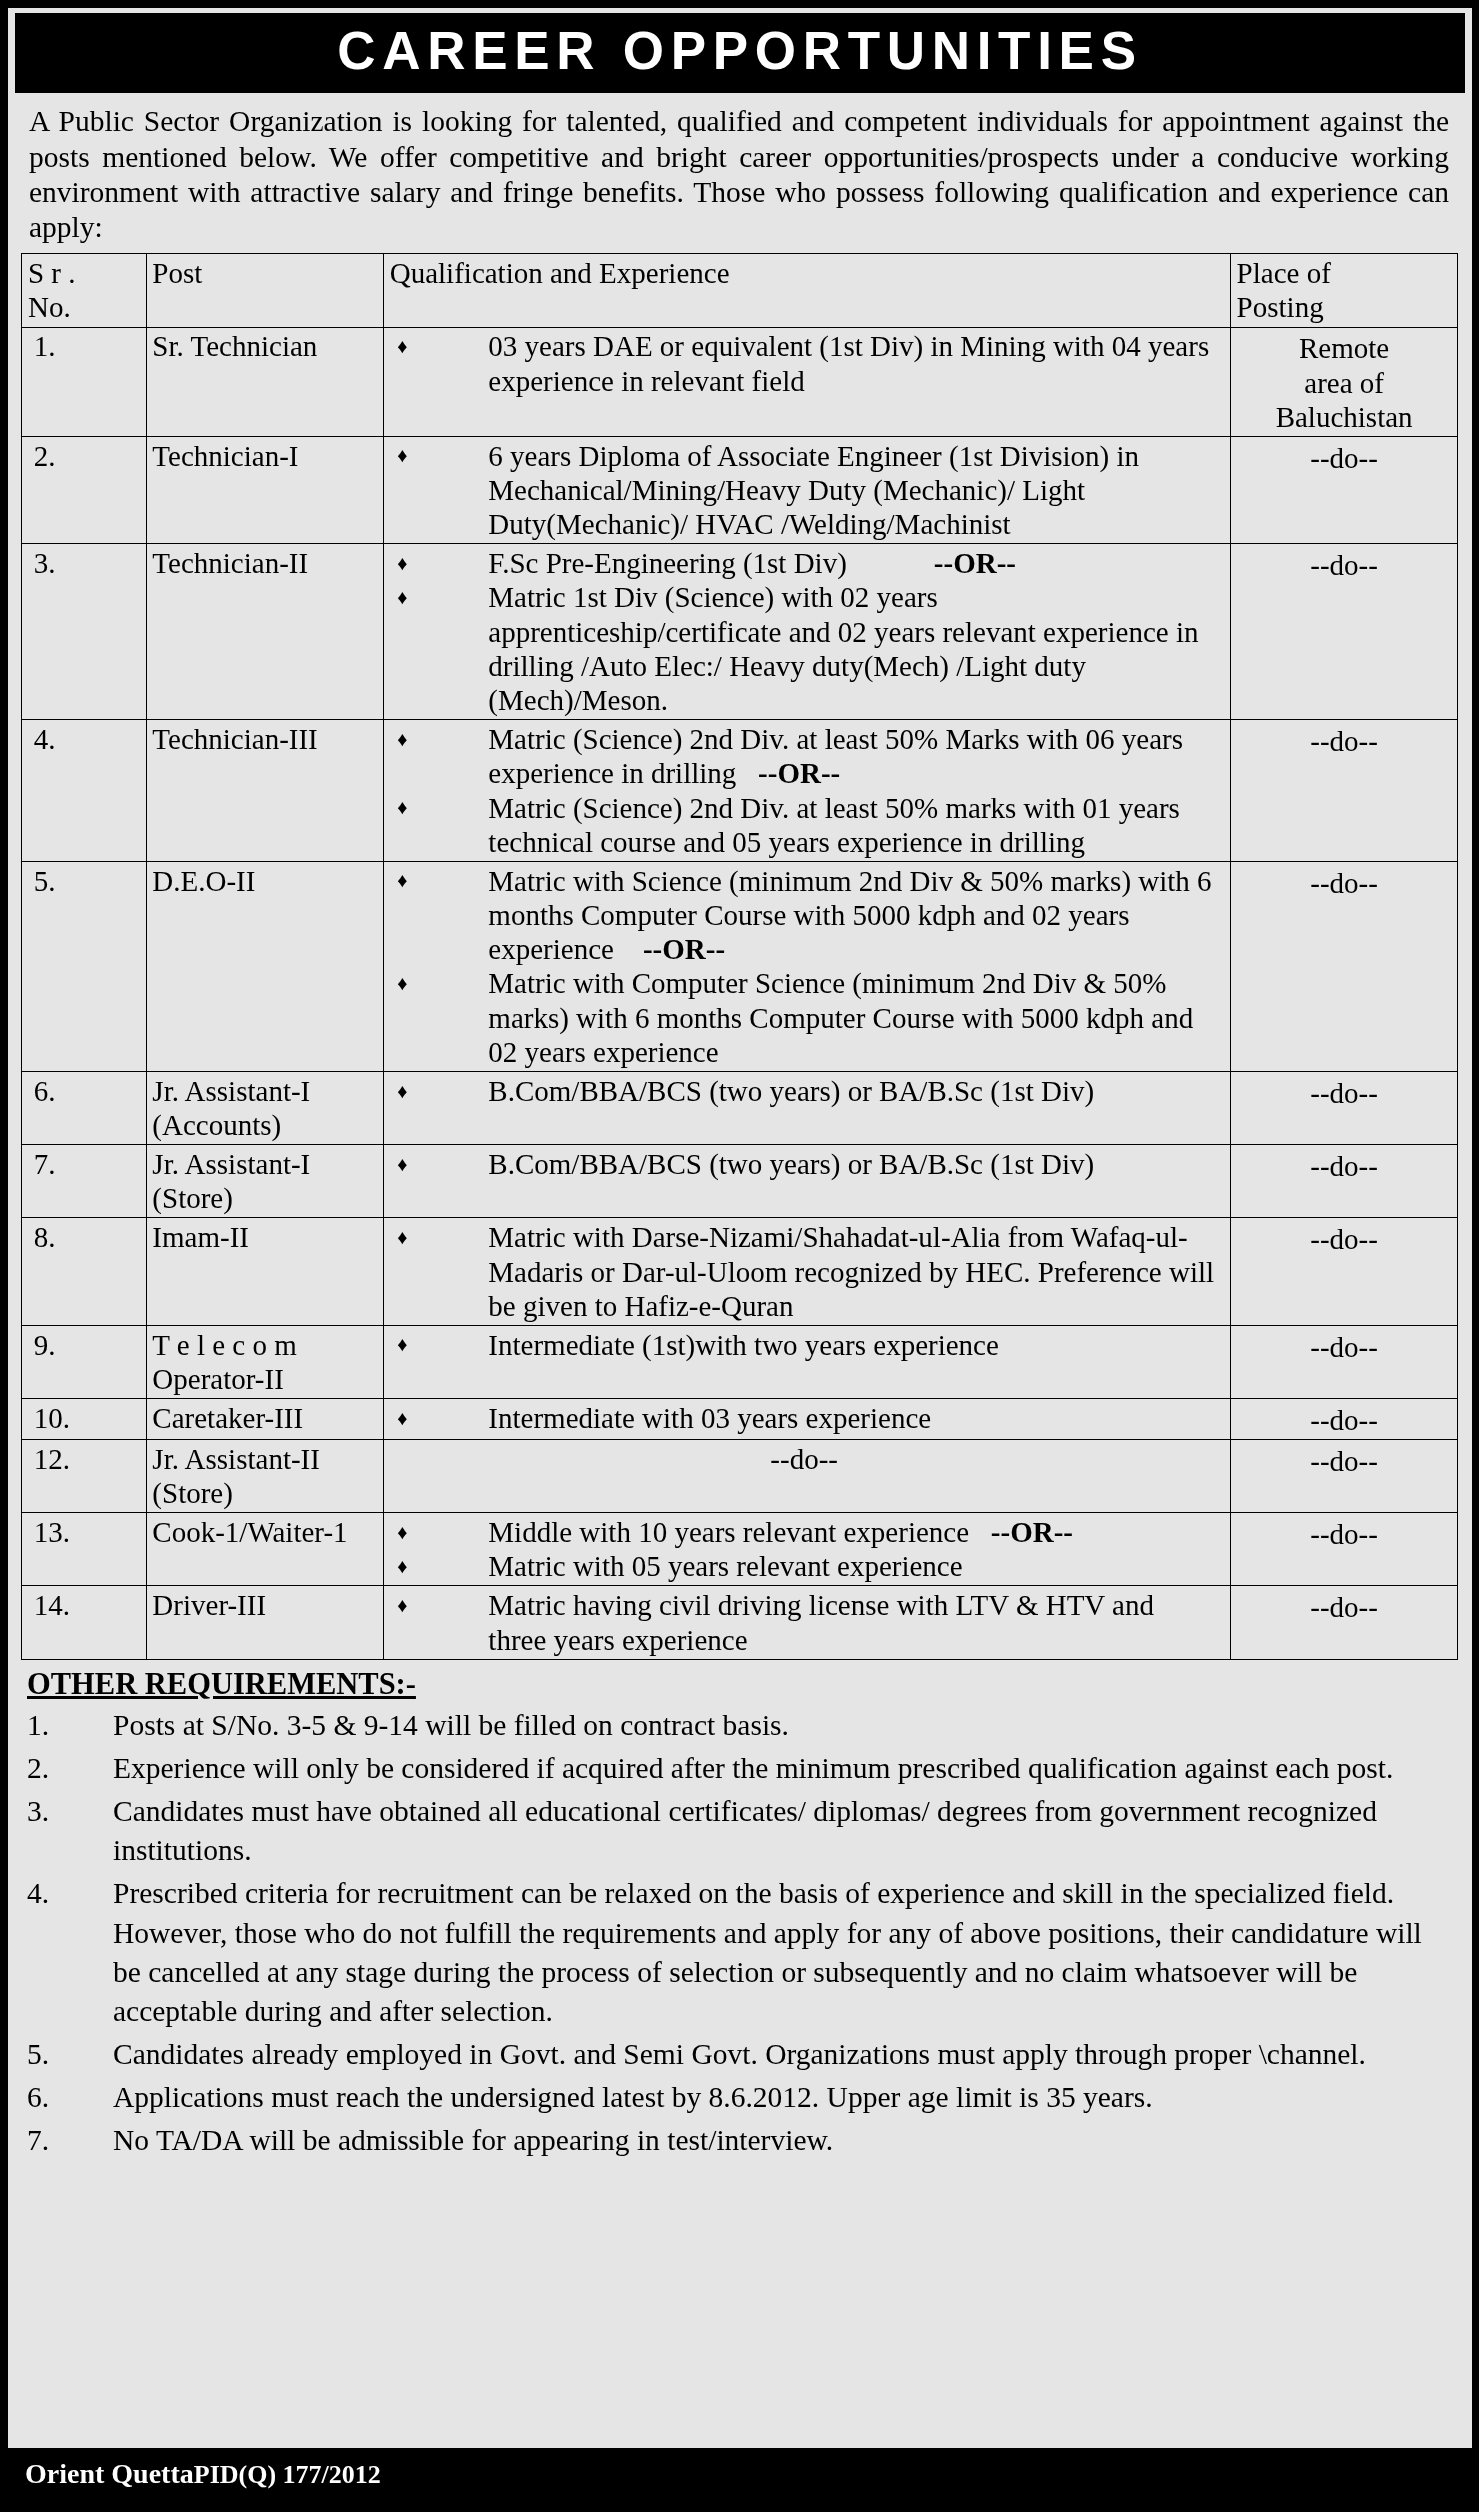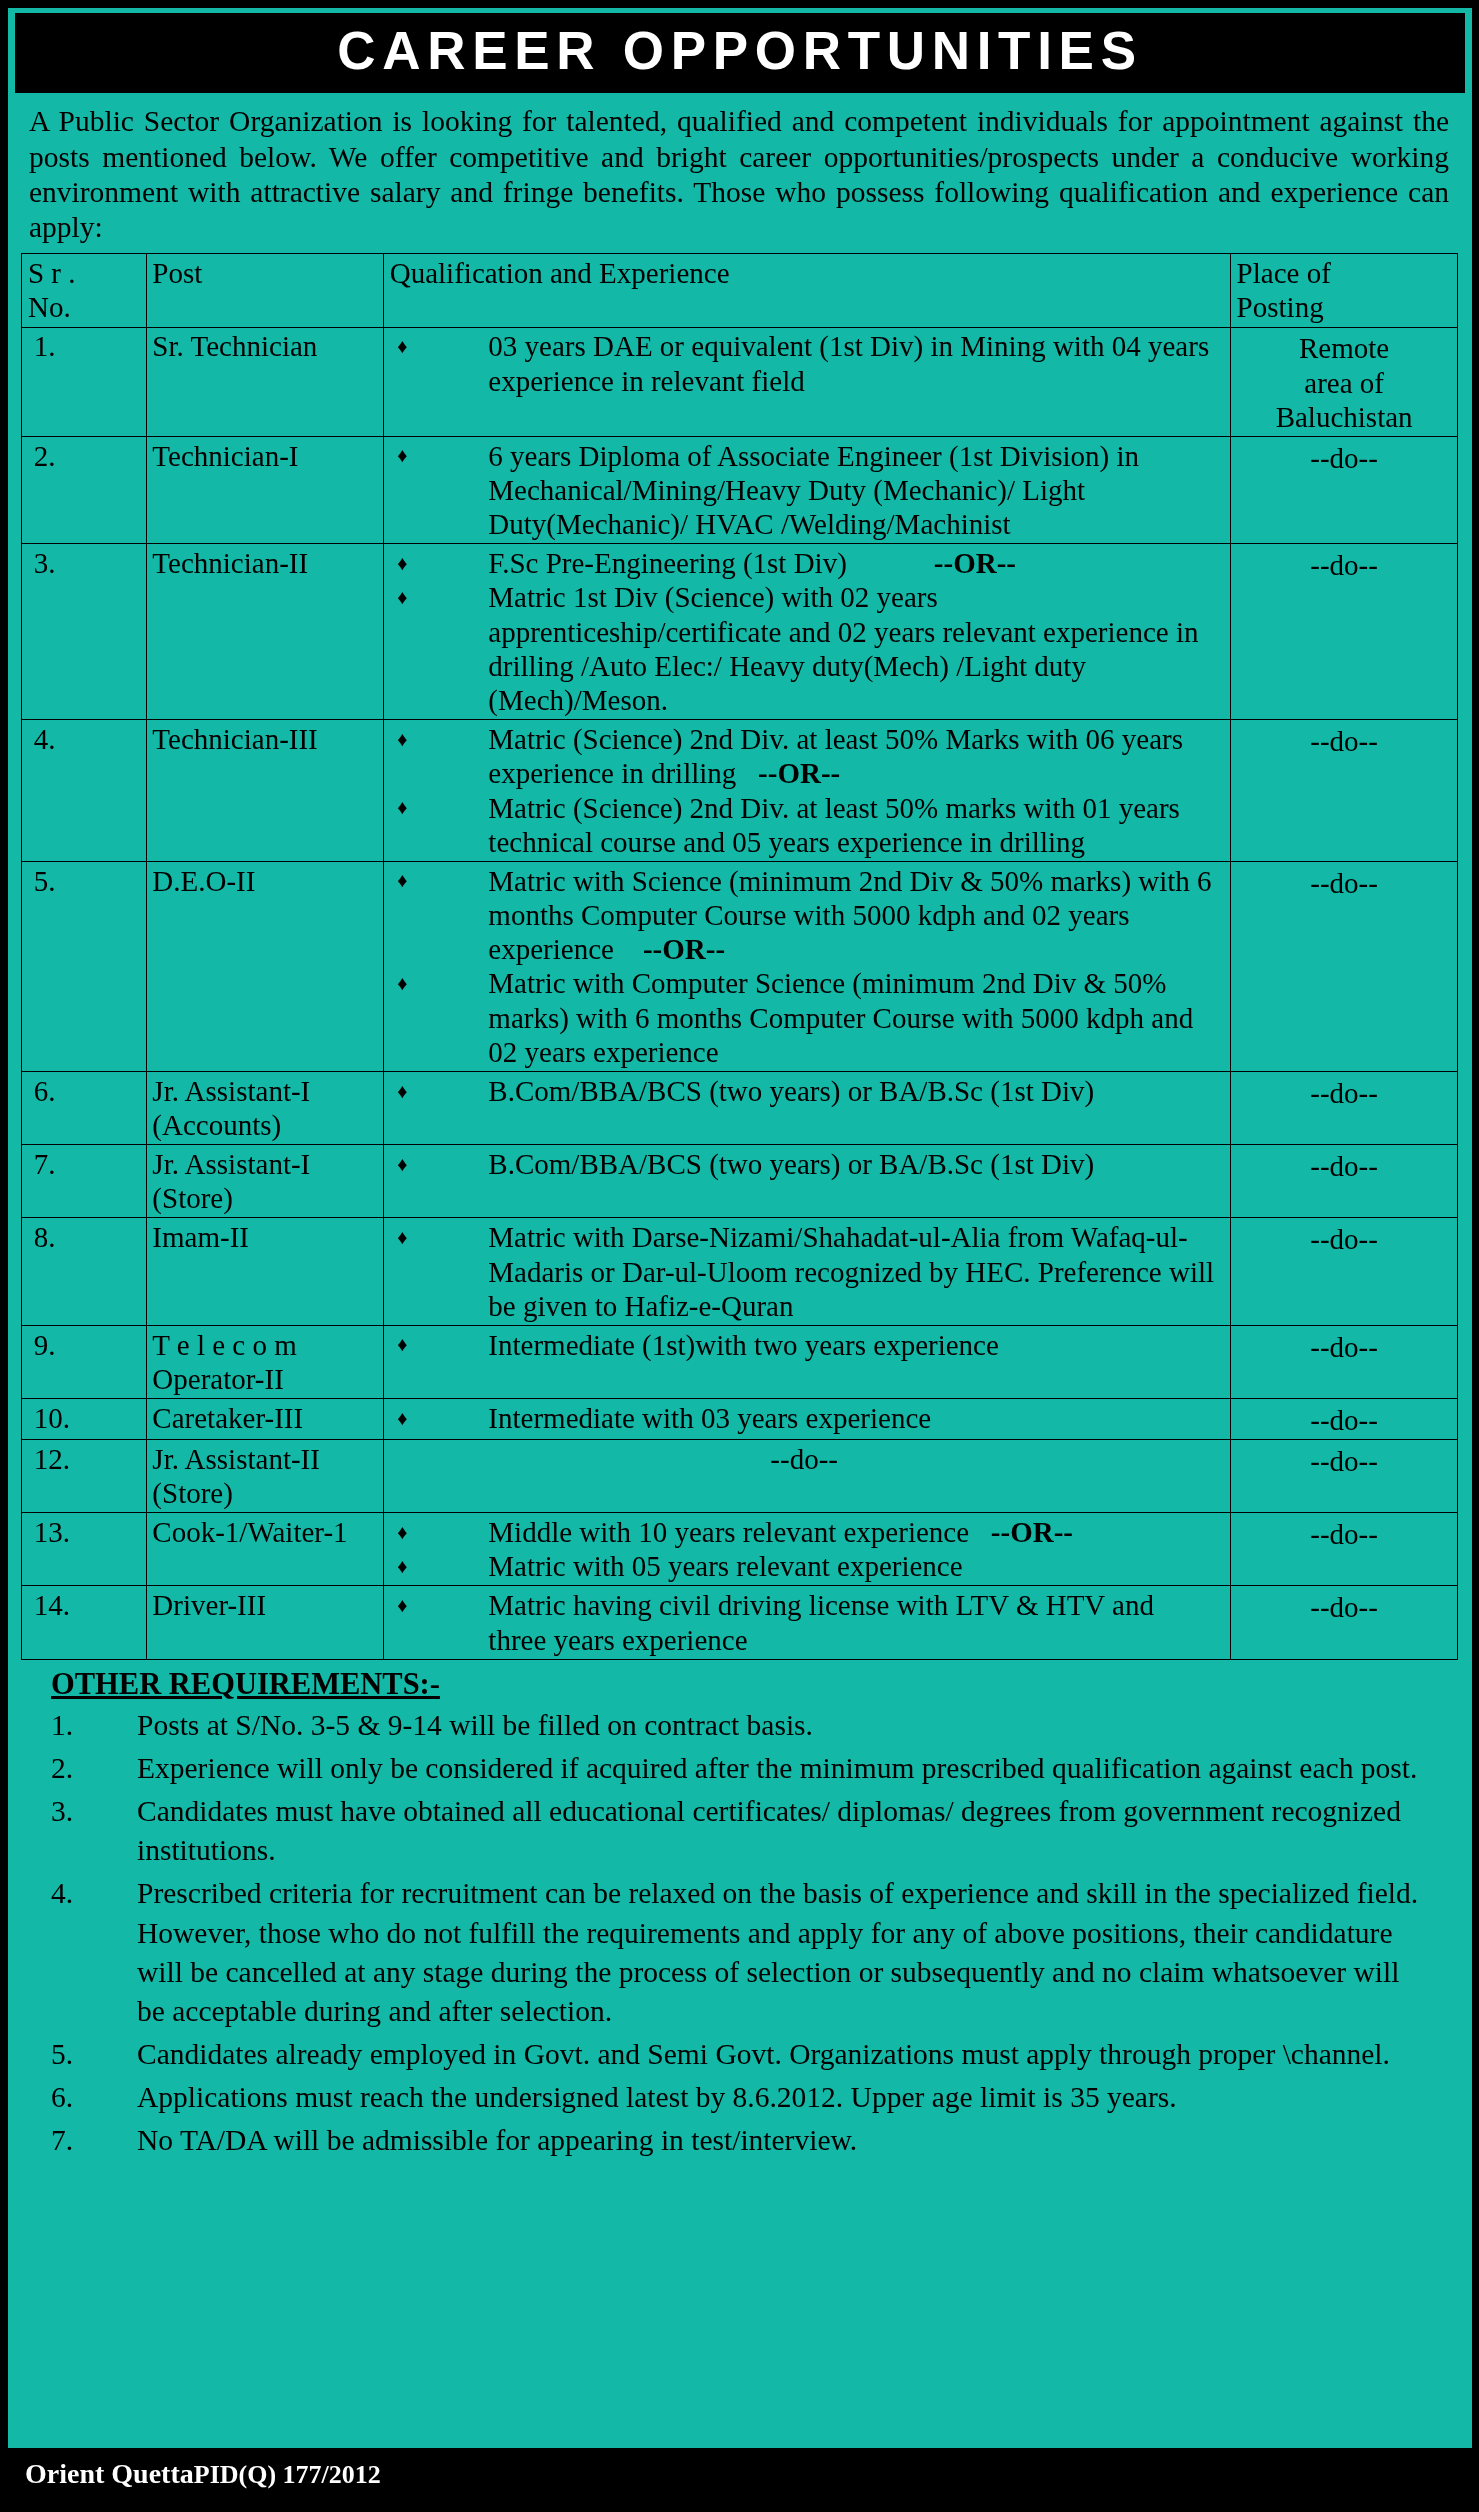--- a/index.html
+++ b/index.html
@@ -1,18 +1,18 @@
 <!DOCTYPE html>
 <html><head>
 <meta charset="utf-8">
 <style>
   html, body { margin:0; padding:0; background:#ffffff; }
   .page {
     width:1480px; height:2512px; box-sizing:border-box;
-    border:8.6px solid #000; background:#14b8a6; overflow:hidden;
+    border:8.6px solid #000; background:#e5e5e5; overflow:hidden;
     display:flex; flex-direction:column;
     font-family:"Liberation Serif", serif; color:#000;
   }
   .banner {
     margin:4.8px 6.7px 1.9px; background:#000; color:#fff; text-align:center;
     font-family:"Liberation Sans", sans-serif; font-weight:bold;
     font-size:53px; letter-spacing:6.7px; padding:7.6px 0 11.4px;
   }
   .intro {
     padding:9.5px 23px 7.6px 21px; font-size:29.5px; line-height:1.2; text-align:justify;
@@ -29,21 +29,21 @@
   th.h-post { width:225px; }
   th.h-place{ width:215px;margin-top:44px; }
   .pre { white-space:pre-line; }
   td.c-no { padding-left:11.4px; }
   td.c-place { text-align:center; padding-top:3.8px; }
   .qitem { display:flex; }
   .qitem.center { display:block; text-align:center; }
   .qbullet { flex:0 0 91px; padding-left:7.6px; padding-top:5.7px; font-size:20px; }
   .qtext { flex:1; padding-right:5.7px; }
   .qtext b { font-weight:bold; }
-  .reqs { padding:7.6px 29px 3.8px 19px; font-size:29.5px;margin-left:24px; }
+  .reqs { padding:7.6px 29px 3.8px 19px; font-size:29.5px; }
   .reqs-title {
     font-weight:bold; text-decoration:underline; font-size:30.5px; margin-bottom:3.8px;
   }
   .req-item { display:flex; line-height:1.33; margin-top:3.8px; }
   .req-no { flex:0 0 86px; }
   .req-text { flex:1; padding-right:13.3px; }
   .footer {
     margin-top:auto; background:#000; color:#fff;
     display:flex; align-items:flex-end; padding:9.5px 17px 11.4px;
   }

